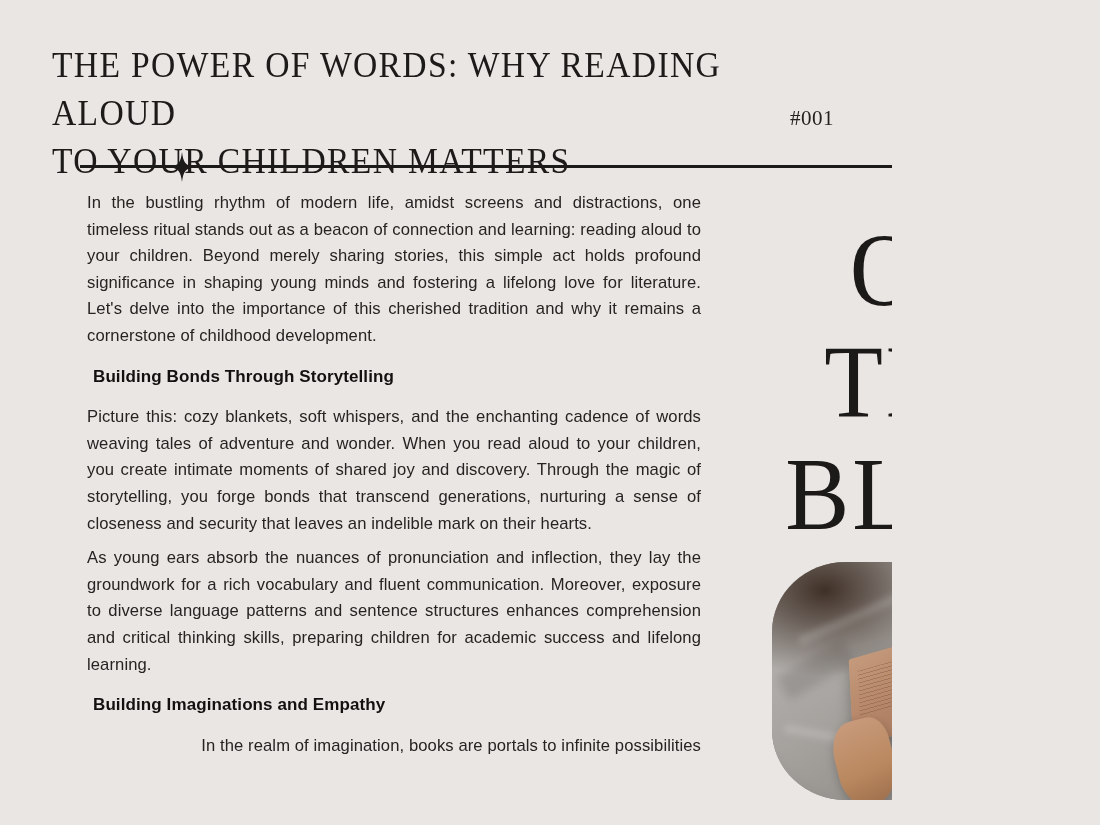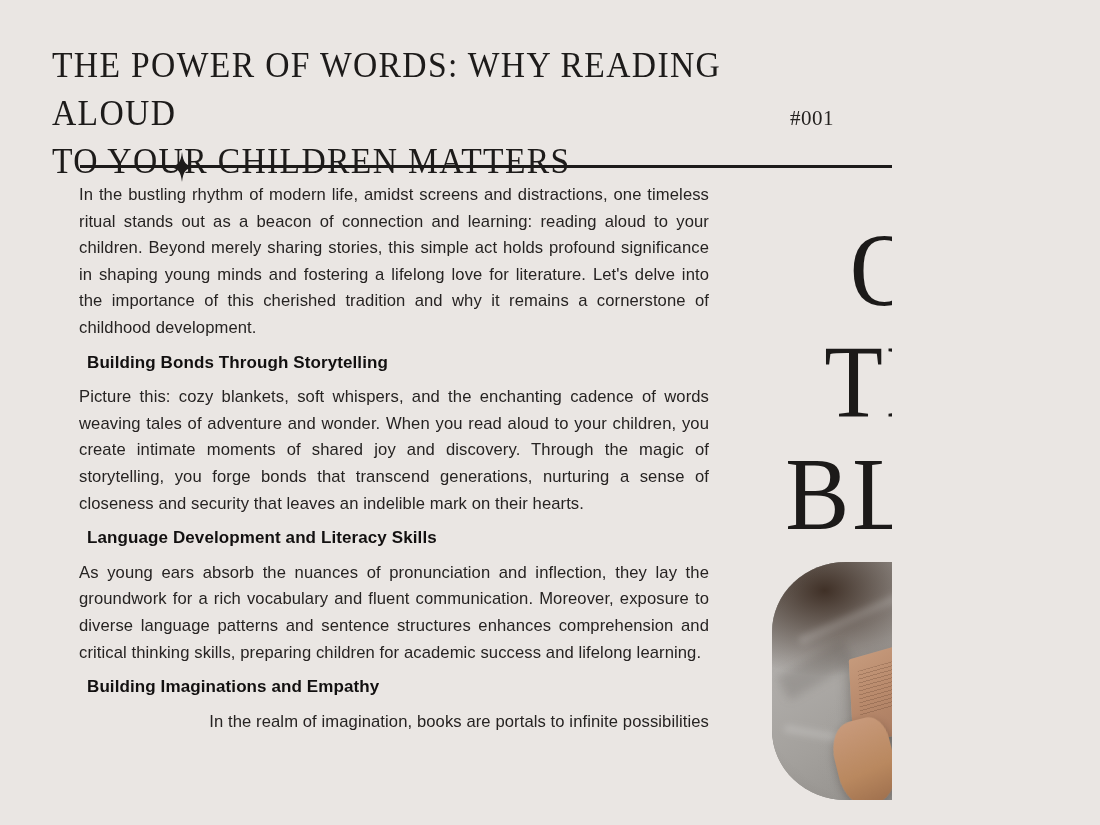--- a/index.html
+++ b/index.html
@@ -83,34 +83,34 @@
   
   .article-body {
     position: absolute;
     left: 79px;
     top: 182px;
     width: 630px;
     height: 643px;
     overflow: hidden;
   }
   .article-body p {
-    margin: 0;
+    margin: 8px;
     font-size: 16.6px;
     line-height: 26.6px;
     color: #262322;
     text-align: justify;
     text-justify: inter-word;
     letter-spacing: 0.1px;
     font-weight: 400;
   }
   .article-body p.last-line {
     text-align: right;
   }
   .article-body h2 {
-    margin: 8px;
+    margin: 14px;
     font-size: 17px;
     line-height: 26.6px;
     font-weight: 700;
     color: #121010;
     letter-spacing: 0.1px;
   }
 
   
   .rail {
     position: absolute;
@@ -254,21 +254,20 @@
       <path d="M13 0 C14.2 10.5 16.6 13.6 26 15 C16.6 16.4 14.2 19.5 13 30 C11.8 19.5 9.4 16.4 0 15 C9.4 13.6 11.8 10.5 13 0 Z"></path>
     </svg>
   </div>
 
   <div class="article-body">
     <p>In the bustling rhythm of modern life, amidst screens and distractions, one timeless ritual stands out as a beacon of connection and learning: reading aloud to your children. Beyond merely sharing stories, this simple act holds profound significance in shaping young minds and fostering a lifelong love for literature. Let's delve into the importance of this cherished tradition and why it remains a cornerstone of childhood development.</p>
 
     <h2>Building Bonds Through Storytelling</h2>
     <p>Picture this: cozy blankets, soft whispers, and the enchanting cadence of words weaving tales of adventure and wonder. When you read aloud to your children, you create intimate moments of shared joy and discovery. Through the magic of storytelling, you forge bonds that transcend generations, nurturing a sense of closeness and security that leaves an indelible mark on their hearts.</p>
 
-    <h2>Language Development and Literacy Skills</h2>
     <p>As young ears absorb the nuances of pronunciation and inflection, they lay the groundwork for a rich vocabulary and fluent communication. Moreover, exposure to diverse language patterns and sentence structures enhances comprehension and critical thinking skills, preparing children for academic success and lifelong learning.</p>
 
     <h2>Building Imaginations and Empathy</h2>
     <p class="last-line">In the realm of imagination, books are portals to infinite possibilities</p>
   </div>
 
   <div class="rail">
     <div class="blog-heading">ON
 THE
 BLOG</div>

